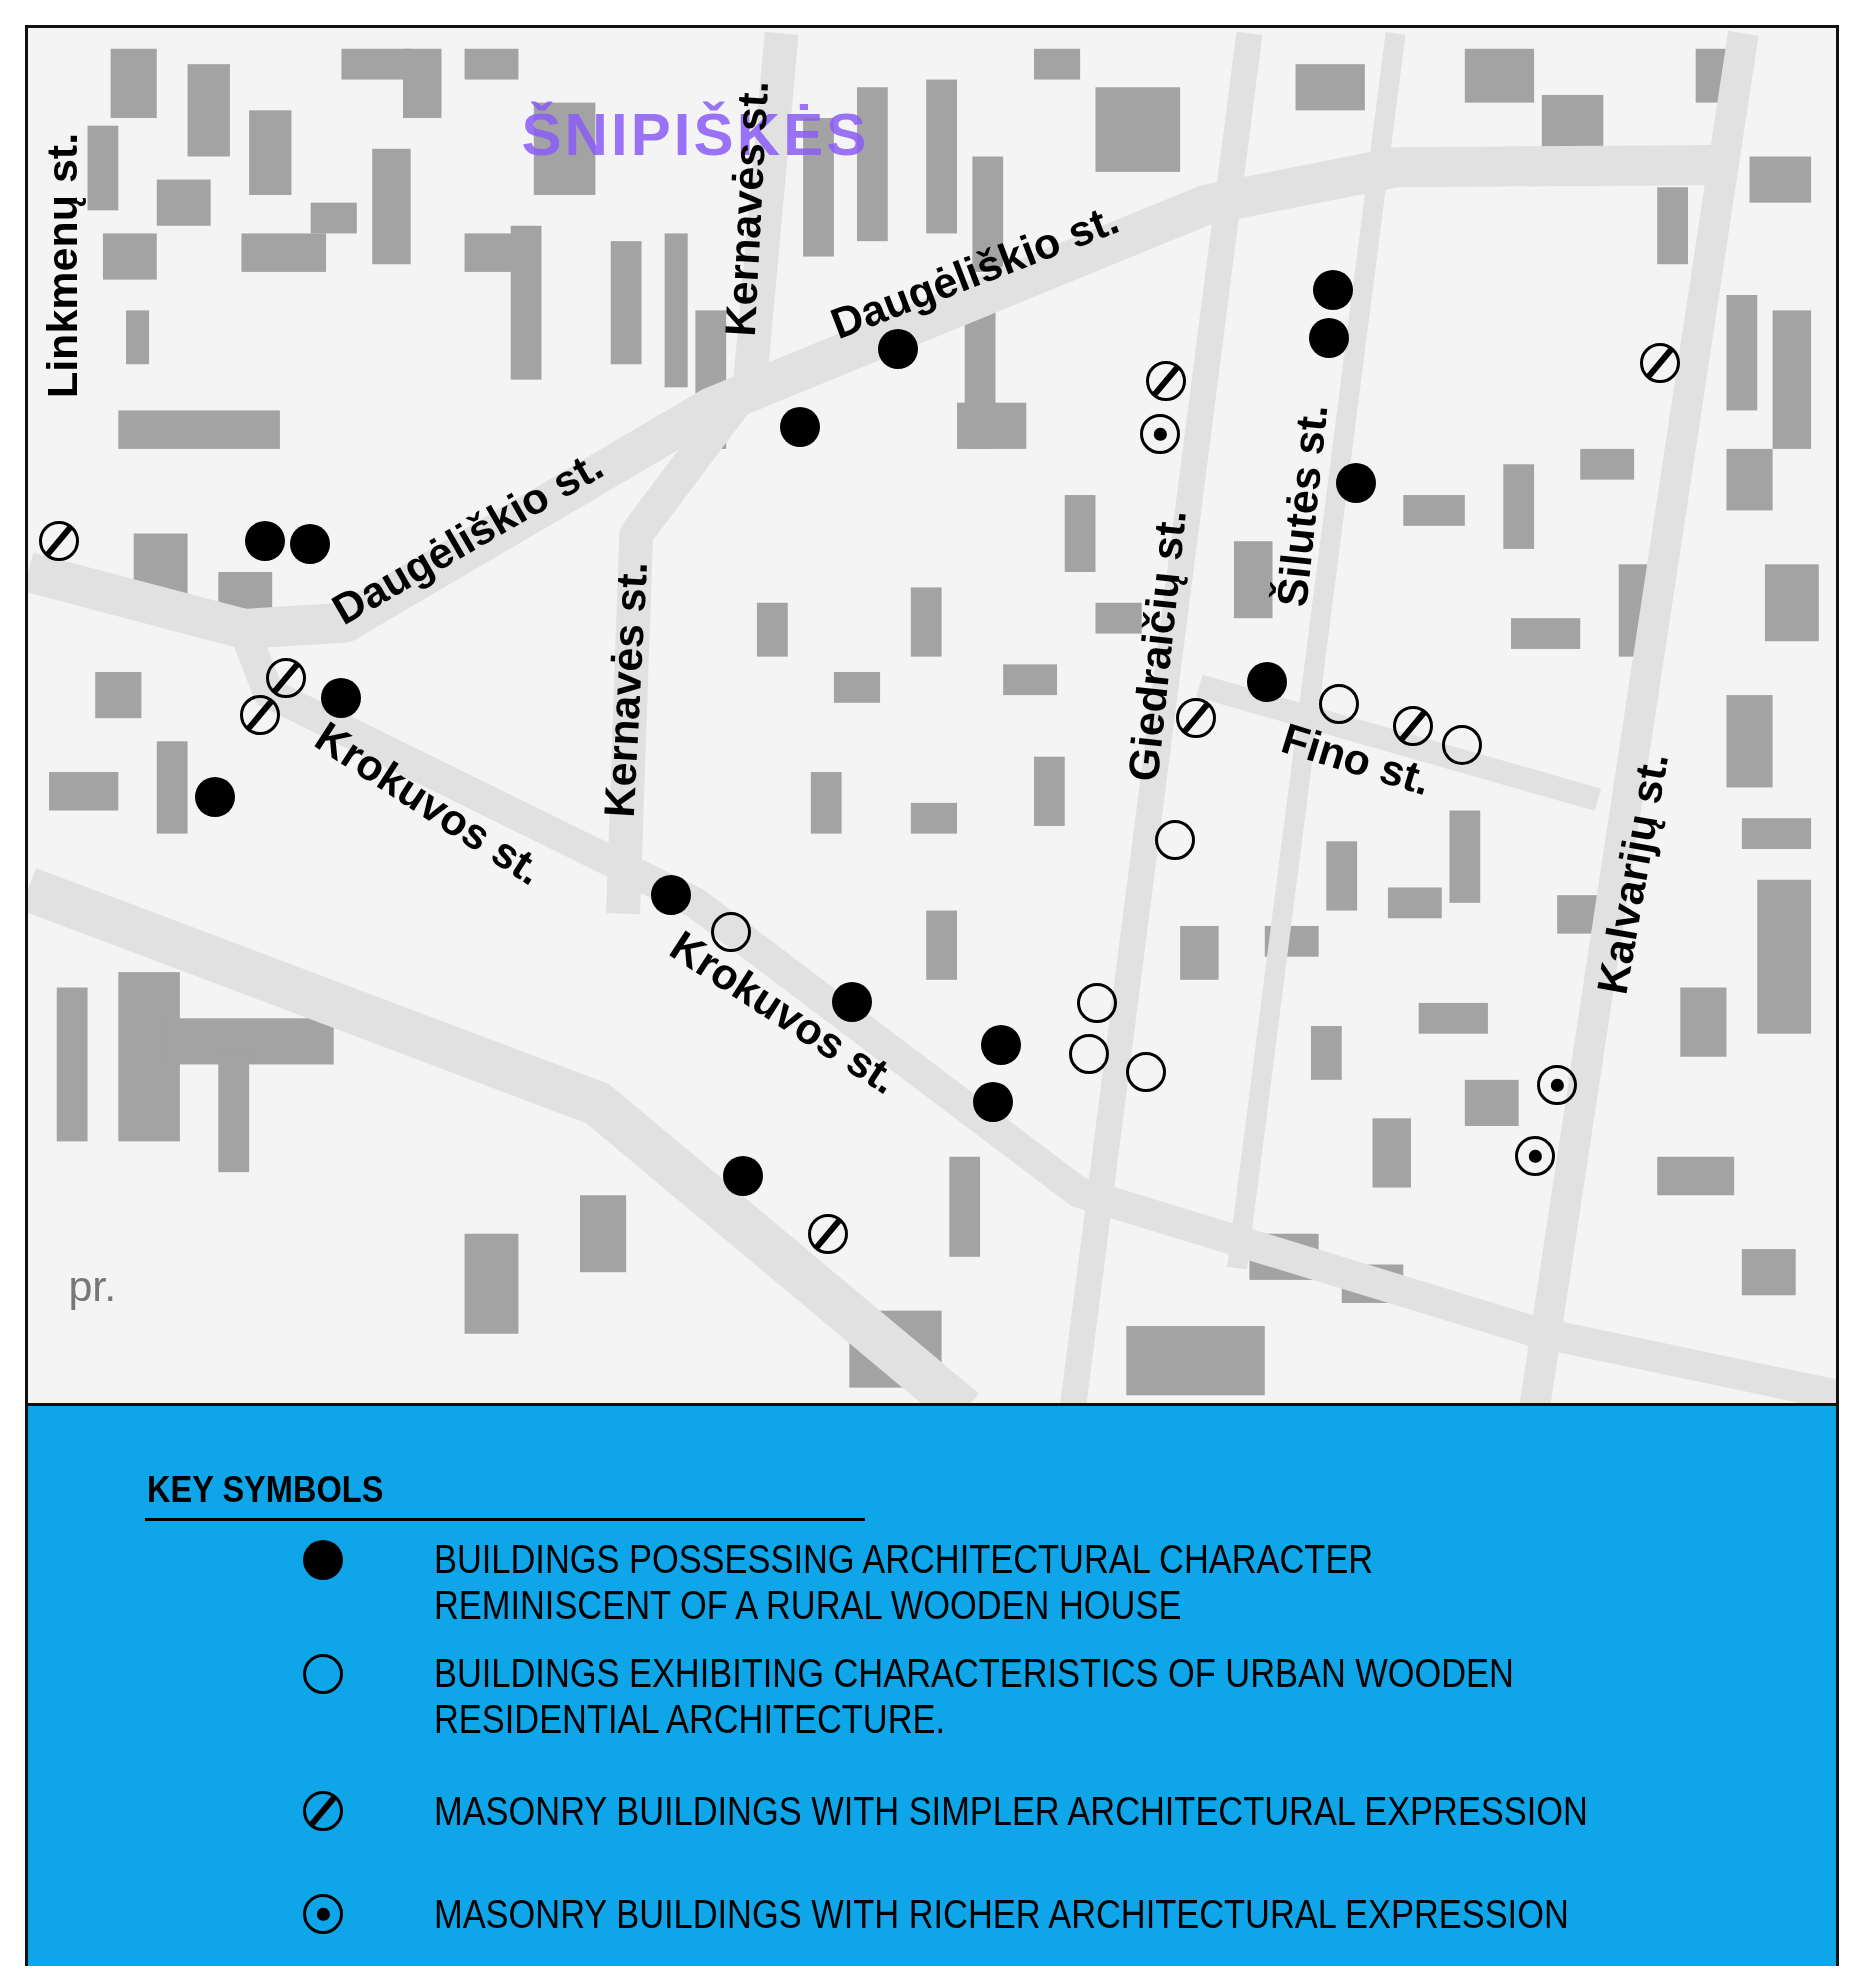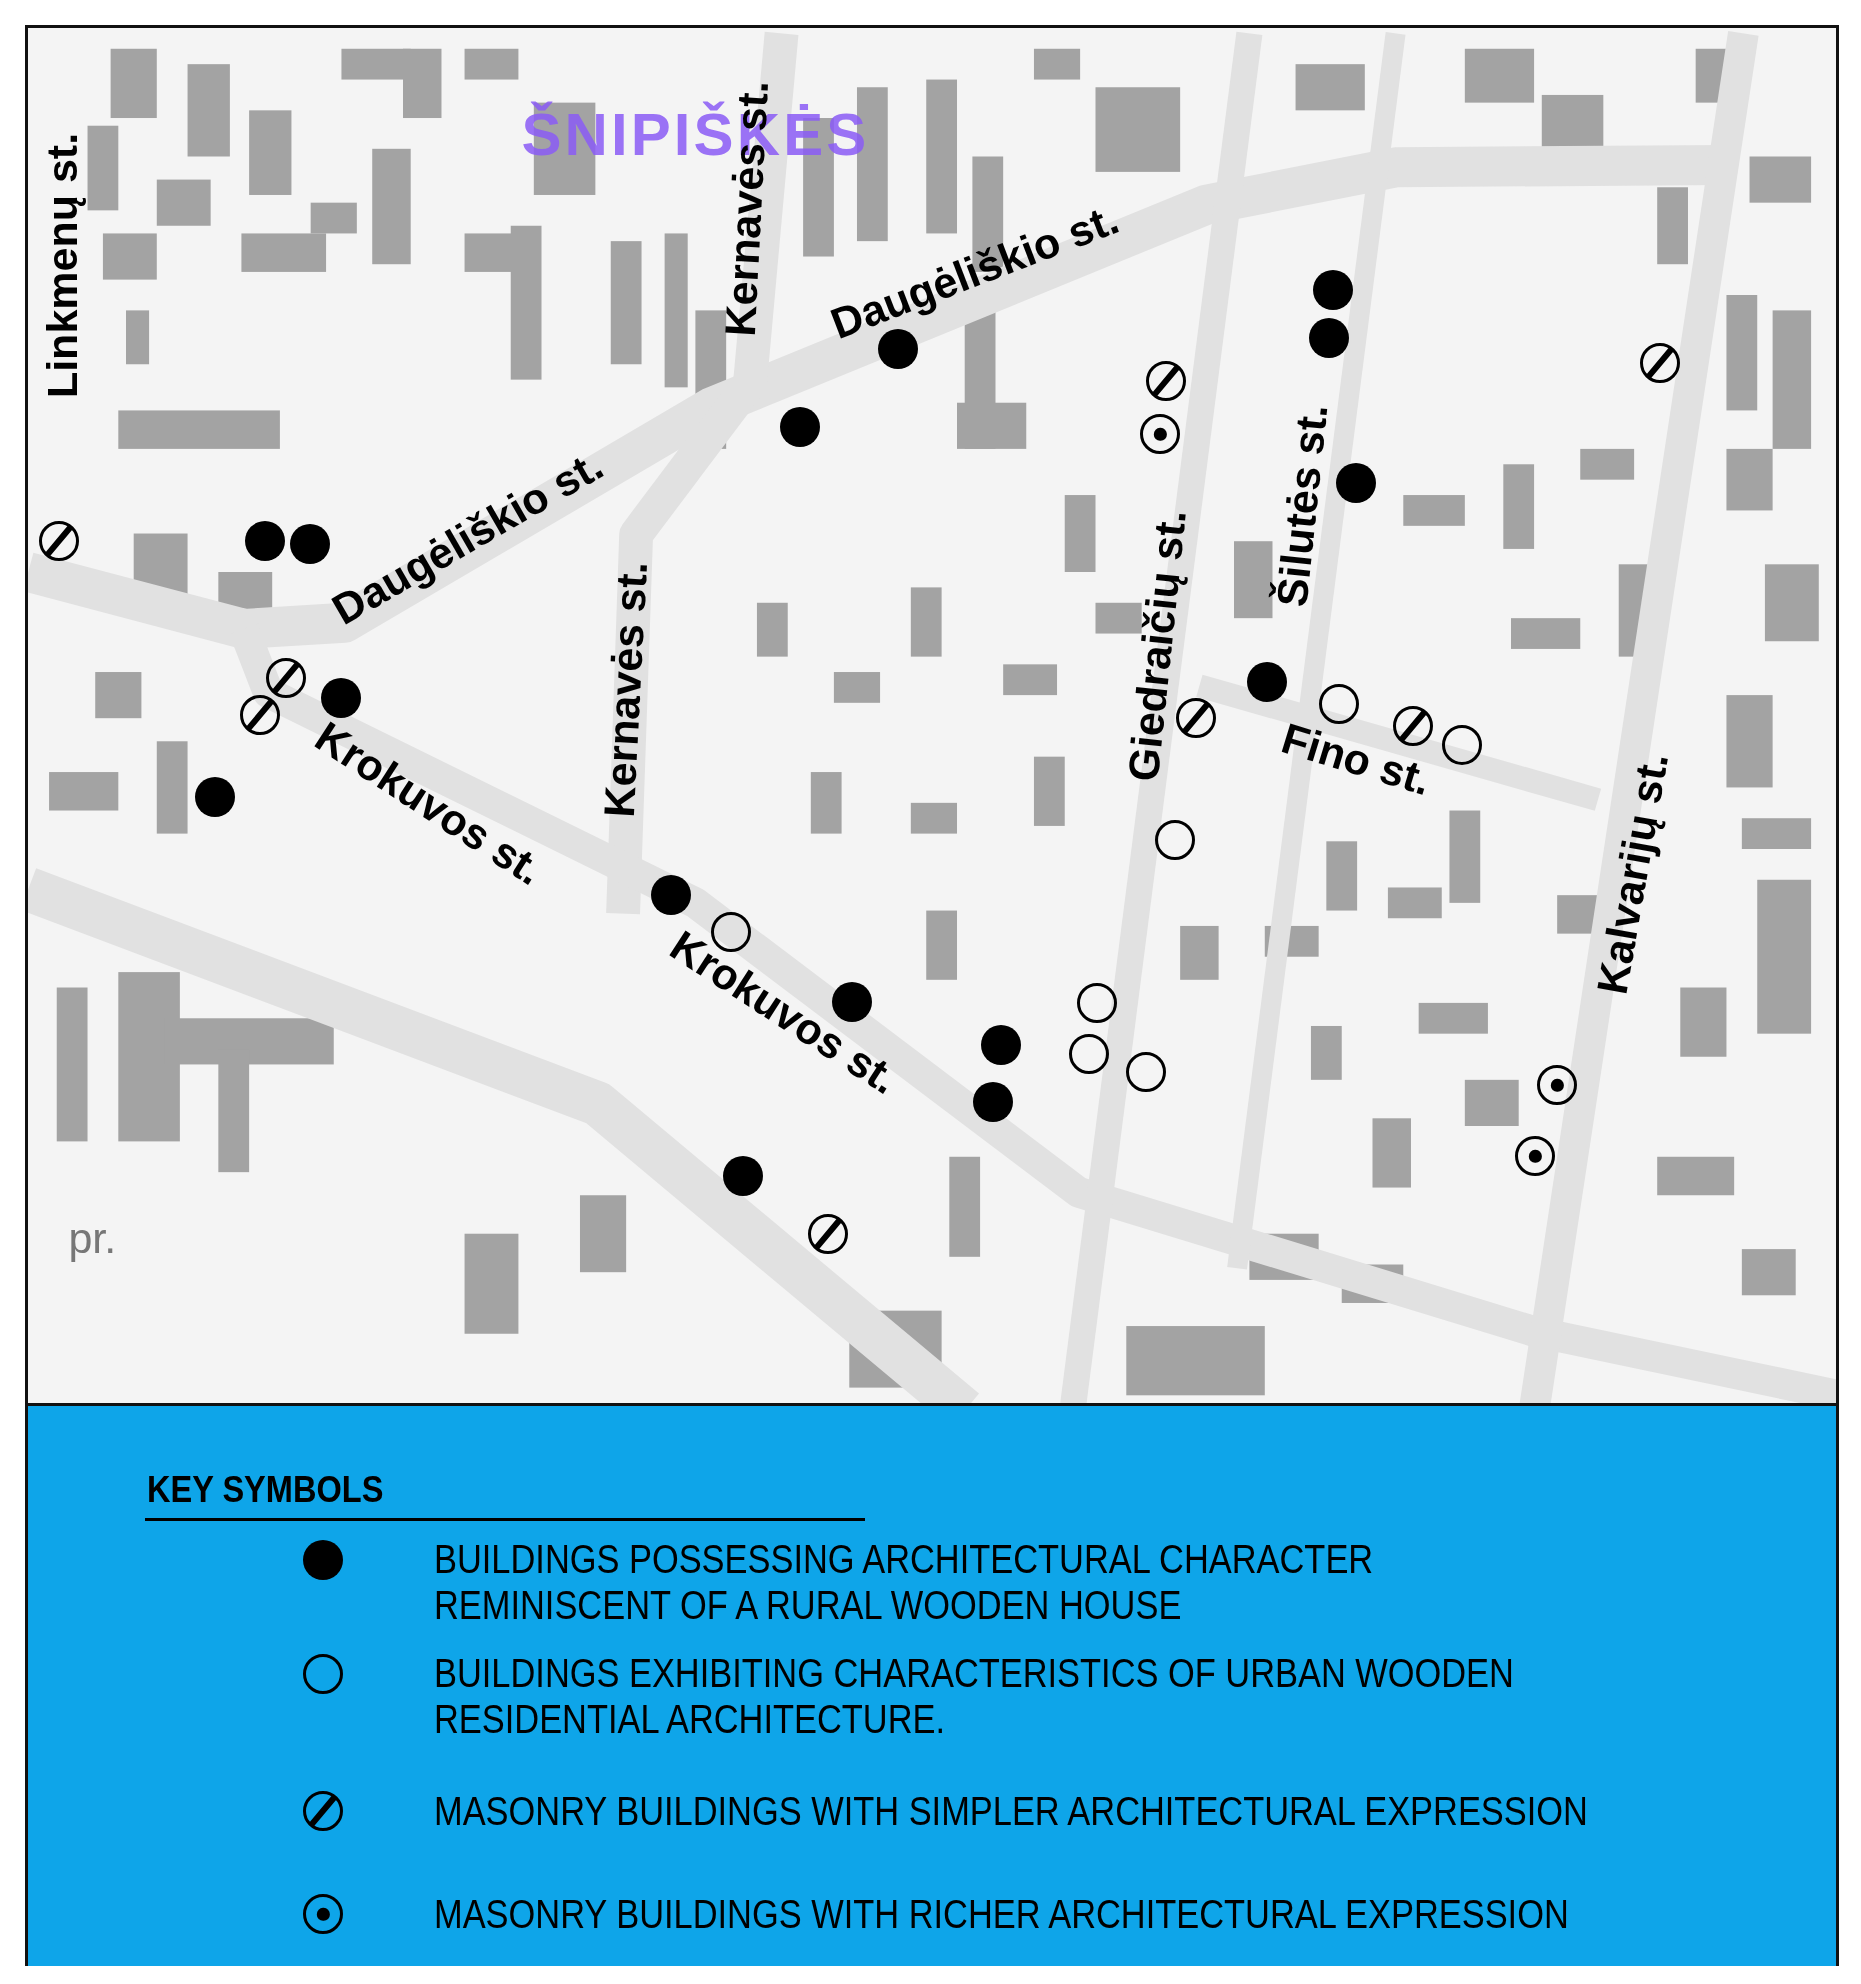--- a/index.html
+++ b/index.html
@@ -10,21 +10,21 @@
   #map { position: absolute; left: 0; top: 0; width: 1808px; height: 1375px;
          overflow: hidden; background: #f4f4f4; border-bottom: 3.1px solid #111; }
   #map svg { position: absolute; left: 0; top: 0; }
   .street-label { position: absolute; font-weight: bold; color: #000; font-size: 43px;
                   white-space: nowrap; transform-origin: center center; line-height: 1;
                   font-family: "Liberation Sans", "DejaVu Sans", sans-serif; }
   .district-label { position: absolute; font-weight: bold; color: #8b5cf6; font-size: 60px;
                     letter-spacing: 3.1px; line-height: 1; opacity: 0.85;
                     font-family: "Liberation Sans", sans-serif; }
   .faint-label { position: absolute; color: #777; font-size: 43px; line-height: 1;
-                 font-family: "Liberation Sans", sans-serif; }
+                 font-family: "Liberation Sans", sans-serif; margin-top: 48px; }
   .marker { position: absolute; width: 40px; height: 40px; margin-left: -20px; margin-top: -20px;
             box-sizing: border-box; border-radius: 50%; }
   .marker.filled { background: #000; }
   .marker.open { border: 3.1px solid #000; background: transparent; }
   .marker.hatched, .marker.dotted { border: 3.1px solid #000; background: transparent; }
   .marker.hatched::after { content: ""; position: absolute; left: 50%; top: 50%; width: 6.2px; height: 38px;
             background: #000; transform: translate(-50%, -50%) rotate(40deg); border-radius: 1.5px; }
   .marker.dotted::after { content: ""; position: absolute; left: 50%; top: 50%; width: 12.3px; height: 12.3px;
             background: #000; border-radius: 50%; transform: translate(-50%, -50%); }
 

